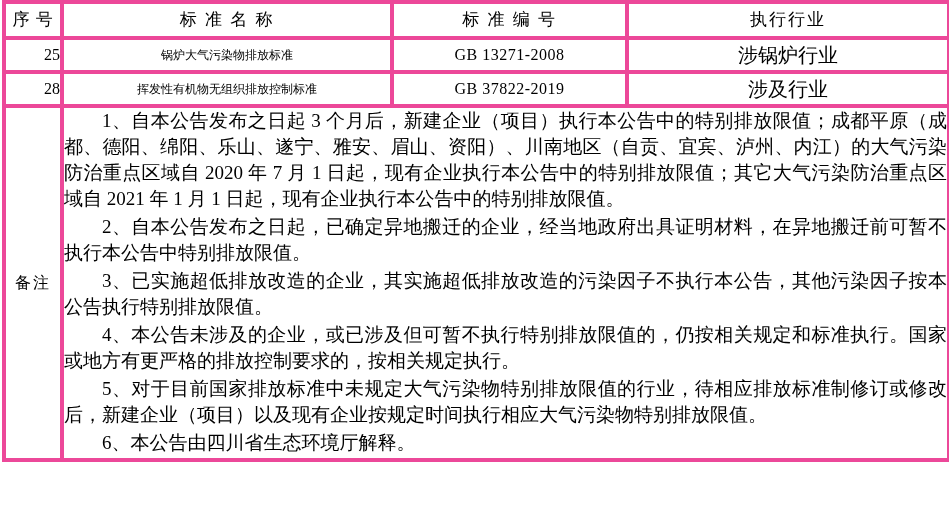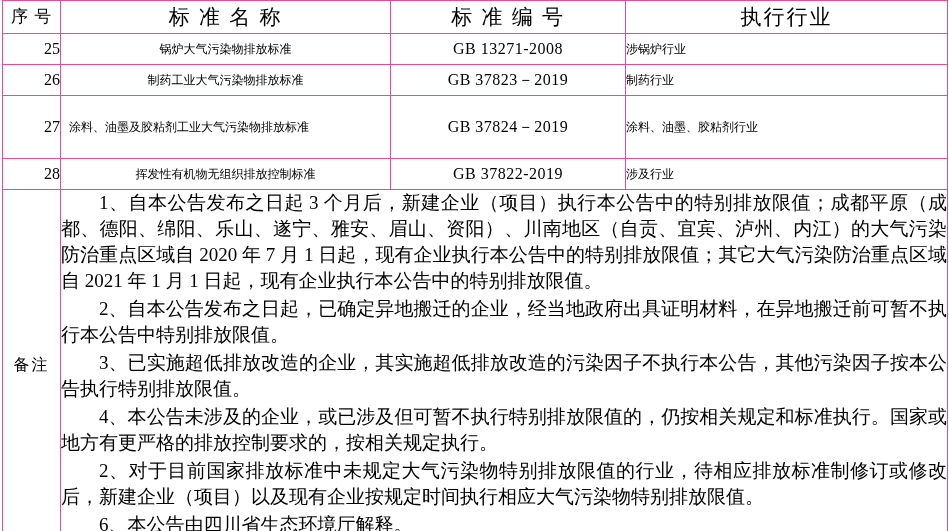--- a/index.html
+++ b/index.html
@@ -19,34 +19,34 @@
     margin: 0 2px;
     box-sizing: border-box;
   }
   table.std-table {
     border-collapse: collapse;
     table-layout: fixed;
     width: 945px;
     border: 1px solid #000;
   }
   table.std-table td, table.std-table th {
-    border: 1px solid #ec4899;
+    border: 4px solid #ec4899;
     padding: 0;
     vertical-align: middle;
     font-weight: normal;
   }
   
   col.c-no    { width: 58px; }
   col.c-name  { width: 330px; }
   col.c-code  { width: 235px; }
   col.c-ind   { width: 322px; }
 
   .hdr-cell {
     text-align: center;
-    font-size: 21px;
+    font-size: 17px;
     letter-spacing: 2px;
     height: 32px;
     line-height: 32px;
   }
   .hdr-no {
     text-align: center;
     font-size: 17px;
     height: 32px;
     line-height: 32px;
     letter-spacing: 1px;
@@ -67,21 +67,22 @@
     line-height: 25px;
     padding: 4px 8px;
   }
   .cell-code {
     text-align: center;
     font-size: 16px;
     height: 30px;
     letter-spacing: 0.5px;
   }
   .cell-ind {
-    font-size: 12px;
+    text-align: center;
+    font-size: 20px;
     height: 30px;
   }
   .row-tall td { height: 54px; }
 
   
   .remark-label {
     text-align: center;
     font-size: 16px;
     vertical-align: middle;
     letter-spacing: 2px;
@@ -117,43 +118,31 @@
       </tr>
     </thead>
     <tbody>
       <tr>
         <td class="cell-no">25</td>
         <td class="cell-name">锅炉大气污染物排放标准</td>
         <td class="cell-code">GB 13271-2008</td>
         <td class="cell-ind">涉锅炉行业</td>
       </tr>
       <tr>
-        <td class="cell-no">26</td>
-        <td class="cell-name">制药工业大气污染物排放标准</td>
-        <td class="cell-code">GB 37823－2019</td>
-        <td class="cell-ind">制药行业</td>
-      </tr>
-      <tr class="row-tall">
-        <td class="cell-no">27</td>
-        <td class="cell-name left">涂料、油墨及胶粘剂工业大气污染物排放标准</td>
-        <td class="cell-code">GB 37824－2019</td>
-        <td class="cell-ind">涂料、油墨、胶粘剂行业</td>
-      </tr>
-      <tr>
         <td class="cell-no">28</td>
         <td class="cell-name">挥发性有机物无组织排放控制标准</td>
         <td class="cell-code">GB 37822-2019</td>
         <td class="cell-ind">涉及行业</td>
       </tr>
       <tr>
         <td class="remark-label">备注</td>
         <td class="remark-body" colspan="3">
           <p>1、自本公告发布之日起 3 个月后，新建企业（项目）执行本公告中的特别排放限值；成都平原（成都、德阳、绵阳、乐山、遂宁、雅安、眉山、资阳）、川南地区（自贡、宜宾、泸州、内江）的大气污染防治重点区域自 2020 年 7 月 1 日起，现有企业执行本公告中的特别排放限值；其它大气污染防治重点区域自 2021 年 1 月 1 日起，现有企业执行本公告中的特别排放限值。</p>
           <p>2、自本公告发布之日起，已确定异地搬迁的企业，经当地政府出具证明材料，在异地搬迁前可暂不执行本公告中特别排放限值。</p>
           <p>3、已实施超低排放改造的企业，其实施超低排放改造的污染因子不执行本公告，其他污染因子按本公告执行特别排放限值。</p>
           <p>4、本公告未涉及的企业，或已涉及但可暂不执行特别排放限值的，仍按相关规定和标准执行。国家或地方有更严格的排放控制要求的，按相关规定执行。</p>
-          <p>2、对于目前国家排放标准中未规定大气污染物特别排放限值的行业，待相应排放标准制修订或修改后，新建企业（项目）以及现有企业按规定时间执行相应大气污染物特别排放限值。</p>
+          <p>5、对于目前国家排放标准中未规定大气污染物特别排放限值的行业，待相应排放标准制修订或修改后，新建企业（项目）以及现有企业按规定时间执行相应大气污染物特别排放限值。</p>
           <p>6、本公告由四川省生态环境厅解释。</p>
         </td>
       </tr>
     </tbody>
   </table>
 </div>
 
 </body></html>

